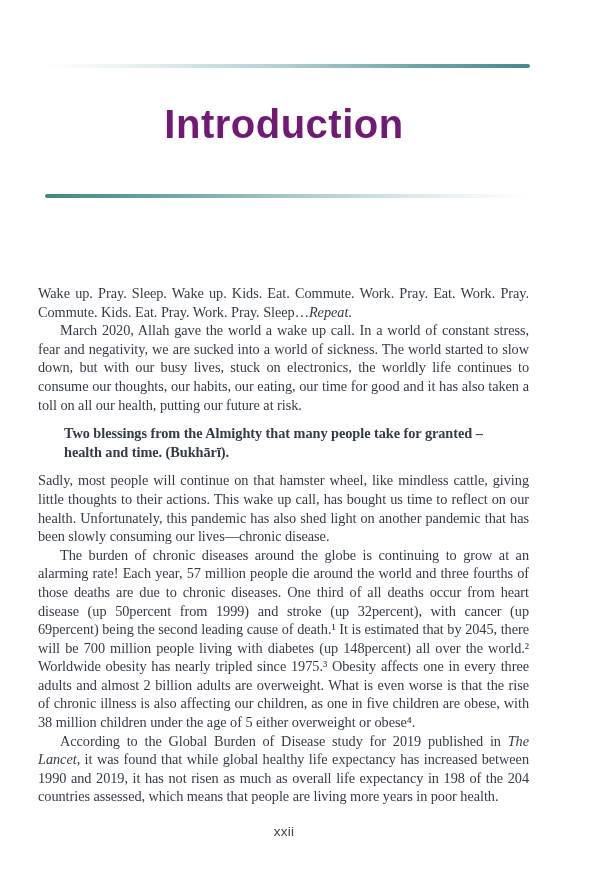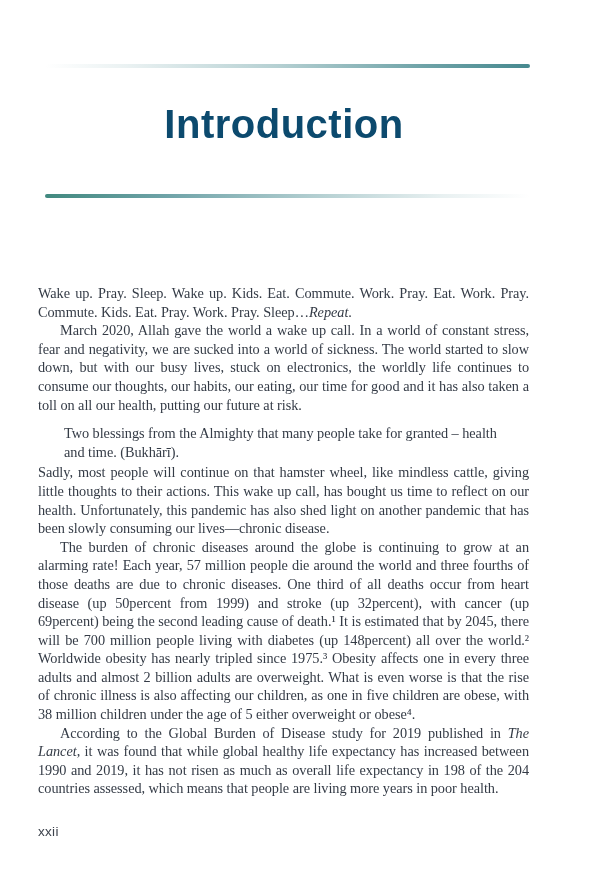--- a/index.html
+++ b/index.html
@@ -44,47 +44,48 @@
   .chapter-title {
     position: absolute;
     top: 102px;
     left: 38px;
     width: 492px;
     text-align: center;
     font-family: "Liberation Sans", sans-serif;
     font-weight: 700;
     font-size: 40px;
     letter-spacing: 0.5px;
-    color: #0c4a6e;
+    color: #701a75;
   }
   .body-text {
     position: absolute;
     top: 284px;
     left: 38px;
     width: 491px;
     font-size: 14.3px;
     line-height: 18.6px;
     letter-spacing: -0.05px;
     color: #343b46;
     text-align: justify;
   }
   .para { text-align: justify; }
   .para.indent { text-indent: 22px; font-family: Liberation Serif, serif; }
   .quote {
-    margin: 10px 0 2px 26px;
+    margin: 10px 0 10px 26px;
     width: 455px;
     text-align: left;
+    font-weight: bold;
   }
   .italic { font-style: italic; }
   .page-number {
     position: absolute;
     top: 824px;
     left: 38px;
     width: 492px;
-    text-align: left;
+    text-align: center;
     font-family: "Liberation Sans", sans-serif;
     font-size: 13.5px;
     letter-spacing: 0.3px;
     color: #3d434d;
   }
 </style>
 </head>
 <body>
 
 <div class="page">

